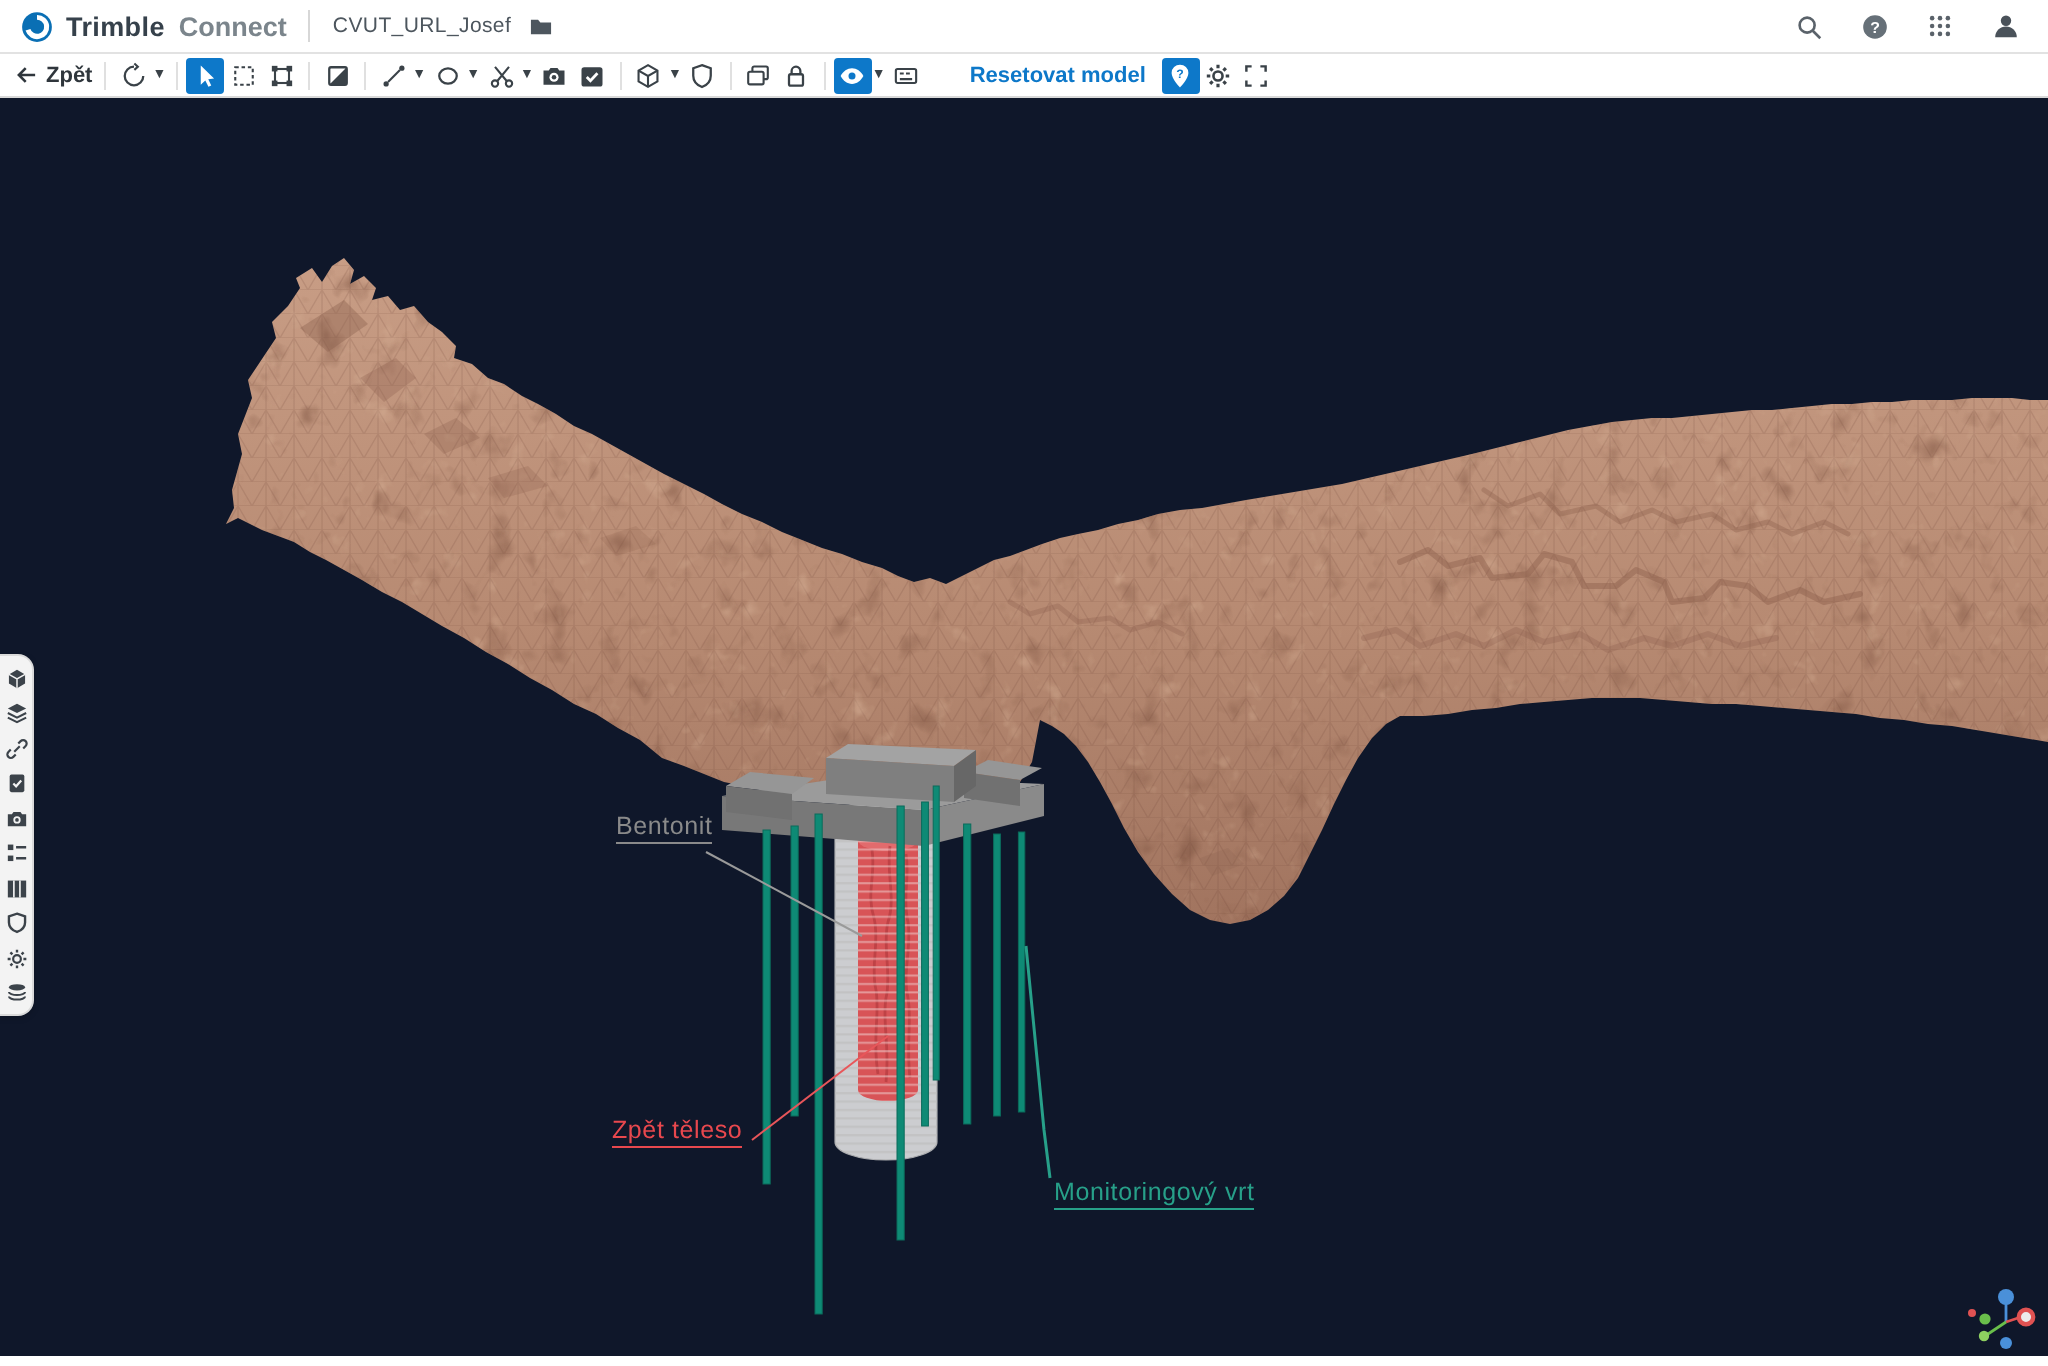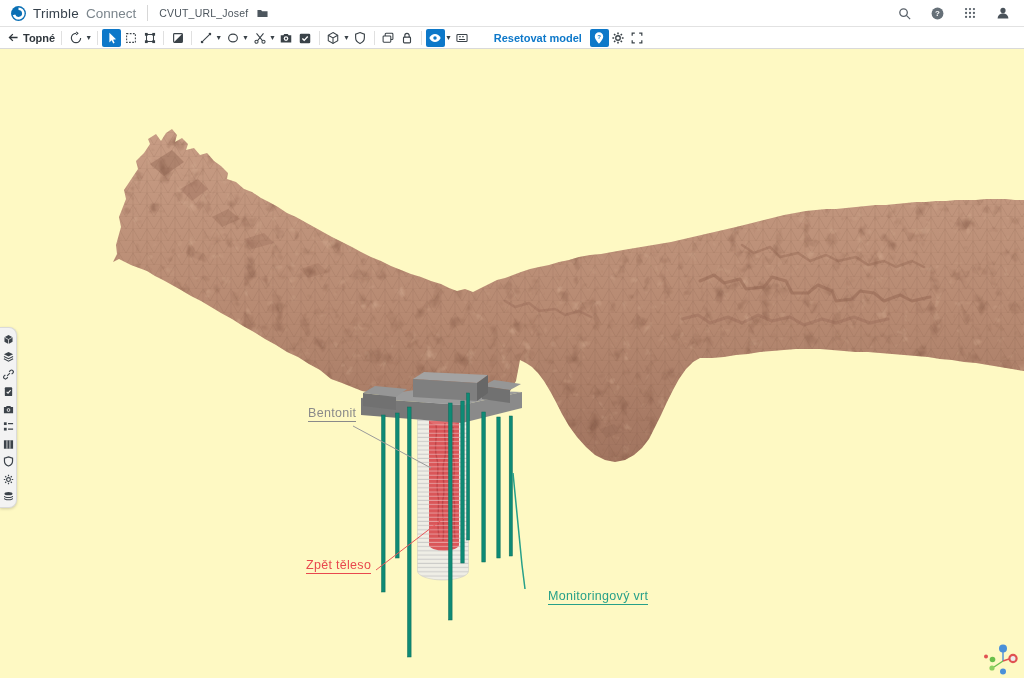--- a/index.html
+++ b/index.html
@@ -3,50 +3,50 @@
 <meta charset="utf-8">
 <style>
   html,body{margin:0;padding:0;}
   body{font-family:"Liberation Sans",sans-serif;background:#fff;}
   .app{position:relative;width:1024px;height:683px;overflow:hidden;background:#fff;}
 
   
   .hdr{position:absolute;top:0;left:0;right:0;height:27px;background:#fff;border-bottom:1px solid #e2e2e2;display:flex;align-items:center;padding:0 12px 0 10px;box-sizing:border-box;}
   .brand{display:flex;align-items:center;gap:6px;}
   .brand svg{display:block;}
-  .brand-primary{font-size:13.5px;font-weight:400;color:#36414b;letter-spacing:.2px;}
-  .brand-secondary{font-size:13.5px;font-weight:400;color:#7b858c;margin-left:1px;}
+  .brand-primary{font-size:13.5px;font-weight:700;color:#36414b;letter-spacing:.2px;}
+  .brand-secondary{font-size:13.5px;font-weight:700;color:#7b858c;margin-left:1px;}
   .hdr-div{width:1px;height:16px;background:#d7d7d7;margin:0 11px;}
   .proj{font-size:10.5px;color:#4d565e;letter-spacing:.2px;}
   .proj-folder{margin-left:8px;color:#4d565e;display:flex;}
   .hdr-spacer{flex:1;}
   .hdr-actions{display:flex;align-items:center;gap:15px;color:#5a626a;}
   .hdr-actions .hbtn{display:flex;align-items:center;justify-content:center;width:18px;height:18px;cursor:pointer;}
 
   
   .tbar{position:absolute;top:27px;left:0;right:0;height:22px;background:#fff;border-bottom:1px solid #d9d9d9;display:flex;align-items:center;padding:0 5px;box-sizing:border-box;}
   .tb{height:18px;min-width:19px;display:flex;align-items:center;justify-content:center;border-radius:2px;color:#3a4248;cursor:pointer;}
   .tb svg{width:14px;height:14px;display:block;}
   .tb.active{background:#0d78c9;color:#fff;}
   .caret{font-size:7px;color:#3a4248;margin:0 1px 0 0;cursor:pointer;}
   .tdiv{width:1px;height:14px;background:#e0e0e0;margin:0 4px;}
   .back{display:flex;align-items:center;gap:3px;font-size:11px;font-weight:700;color:#2f363c;cursor:pointer;padding:0 2px;}
   .back svg{width:13px;height:13px;}
   .reset-link{font-size:11px;font-weight:600;color:#0d78c9;margin:0 8px 0 22px;white-space:nowrap;cursor:pointer;}
 
   
-  .vp{position:absolute;top:49px;left:0;width:1024px;height:629px;background:#fef9c3;overflow:hidden;}
+  .vp{position:absolute;top:49px;left:0;width:1024px;height:629px;background:#0f172a;overflow:hidden;}
   .scene{position:absolute;top:0;left:0;}
   .bottom-strip{position:absolute;left:0;bottom:0;width:1024px;height:5px;background:#fff;}
 
   
   .ann{position:absolute;font-size:12.5px;letter-spacing:.3px;padding-bottom:1px;border-bottom:1px solid currentColor;background:transparent;cursor:pointer;white-space:nowrap;}
   .ann-gray{color:#8a8a8a;}
   .ann-red{color:#e8484e;}
-  .ann-teal{color:#27a089;margin-left:21px;}
+  .ann-teal{color:#27a089;}
 
   
   .side{position:absolute;top:278px;left:0;width:16px;padding:5px 0 4px 0;background:#f3f3f3;border:1px solid #dadada;border-left:none;border-radius:0 8px 8px 0;box-shadow:0 1px 3px rgba(0,0,0,.18);display:flex;flex-direction:column;align-items:center;gap:5.5px;}
   .sbtn{width:12px;height:12px;display:flex;align-items:center;justify-content:center;color:#3c434a;cursor:pointer;}
   .sbtn svg{width:11px;height:11px;display:block;}
 </style>
 </head>
 <body>
 
 <div class="app">
@@ -105,21 +105,21 @@
           </svg>
       </span>
     </div>
   </header>
 
   <div class="tbar">
     <div class="back">
       <svg viewBox="0 0 16 16" fill="none" stroke="currentColor" stroke-width="1.6">
           <path d="M13 8H3.5M7.2 3.8 3 8l4.2 4.2"></path>
         </svg>
-      <span>Topné</span>
+      <span>Zpět</span>
     </div>
     <div class="tdiv"></div>
 
     <div class="tb">
       <svg viewBox="0 0 16 16" fill="none" stroke="currentColor" stroke-width="1.3">
           <path d="M13.3 8A5.3 5.3 0 1 1 8 2.7"></path>
           <path d="m8.2 0.9 2 1.8-2 1.8" stroke-width="1.2"></path>
         </svg>
     </div>
     <span class="caret">▼</span>

